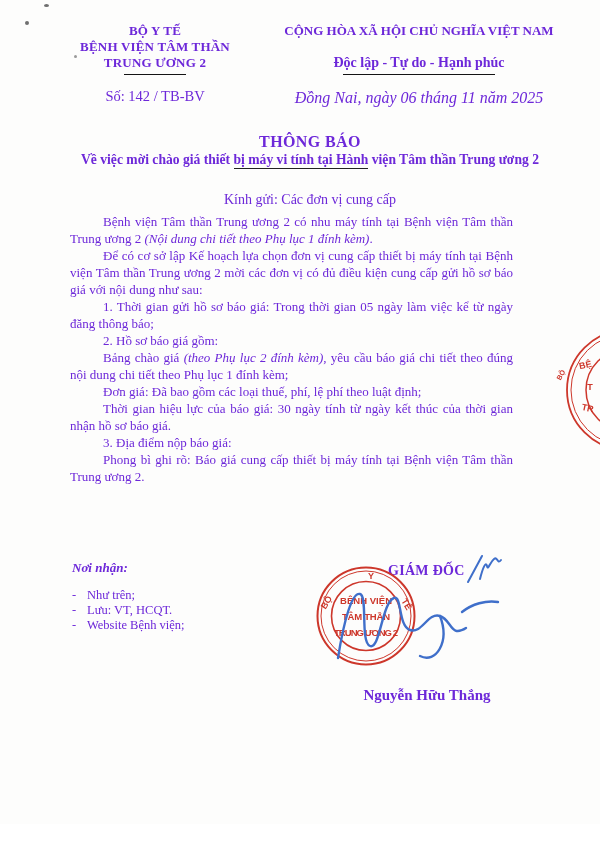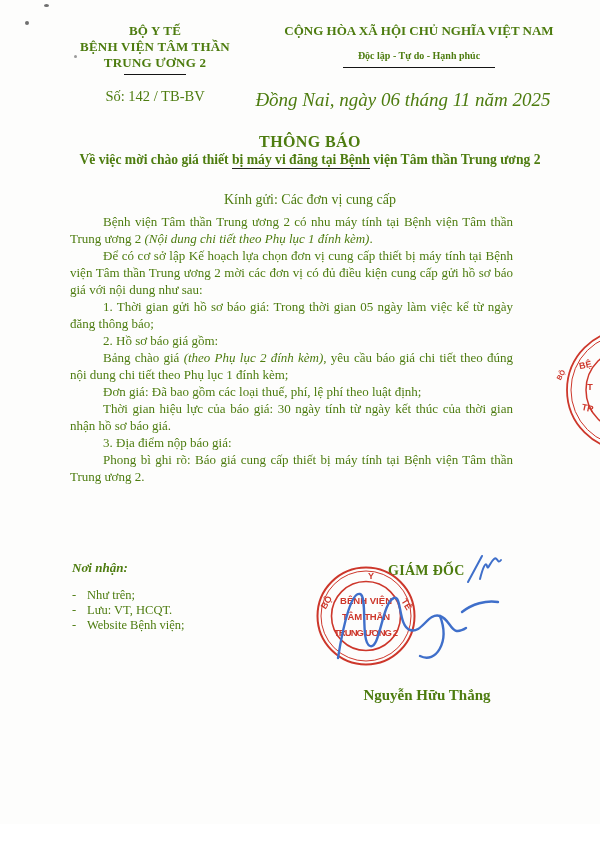--- a/index.html
+++ b/index.html
@@ -1,34 +1,34 @@
 <!DOCTYPE html>
 <html><head>
 <meta charset="utf-8">
 <style>
   html,body{margin:0;padding:0;background:#ffffff;}
   .page{
     position:relative;width:600px;height:824px;overflow:hidden;
-    background:#fdfdfc;color:#4d7c0f;
+    background:#fdfdfc;color:#6d28d9;
     font-family:"Liberation Serif","DejaVu Serif",serif;
   }
   .abs{position:absolute;}
   .ctr{text-align:center;}
   .it{font-style:italic;}
   
   .speck{position:absolute;background:#6f6f6f;border-radius:50%;}
   
   .hdr-left{left:35px;top:23px;width:240px;font-size:13px;font-weight:bold;line-height:16px;letter-spacing:.2px;}
   .hdr-left .uline{width:62px;border-top:1.5px solid #141414;margin:3px auto 0;}
   .doc-number{left:35px;top:88px;width:240px;font-size:14.5px;}
   .hdr-right{left:268px;top:23px;width:302px;font-weight:bold;}
   .hdr-right .l1{font-size:13px;line-height:16px;}
-  .hdr-right .l2{font-size:10px;line-height:17px;margin-top:8px;}
+  .hdr-right .l2{font-size:14px;line-height:17px;margin-top:15px;}
   .hdr-right .uline{width:152px;border-top:1.5px solid #141414;margin:3px auto 0;}
-  .dateline{left:252px;top:89px;width:302px;font-size:19px;font-style:italic;}
+  .dateline{left:268px;top:89px;width:302px;font-size:16px;font-style:italic;}
   
   .title-main{left:10px;top:133px;width:600px;font-size:16px;font-weight:bold;letter-spacing:.4px;}
   .title-sub{left:10px;top:152px;width:600px;font-size:13.6px;font-weight:bold;}
   .title-sub .u{border-bottom:1.5px solid #222;padding-bottom:1px;}
   .salutation{left:10px;top:192px;width:600px;font-size:14px;}
   
   .body-text{left:70px;top:213px;width:443px;font-size:13px;line-height:17px;text-align:justify;}
   .body-text p{margin:0;text-indent:33px;}
   
   .recip{left:72px;top:560px;width:220px;}
@@ -60,21 +60,21 @@
   <div class="abs ctr doc-number">Số: 142 / TB-BV</div>
 
   <div class="abs ctr hdr-right">
     <div class="l1">CỘNG HÒA XÃ HỘI CHỦ NGHĨA VIỆT NAM</div>
     <div class="l2">Độc lập - Tự do - Hạnh phúc</div>
     <div class="uline"></div>
   </div>
   <div class="abs ctr dateline">Đồng Nai, ngày 06 tháng 11 năm 2025</div>
 
   <div class="abs ctr title-main">THÔNG BÁO</div>
-  <div class="abs ctr title-sub"><span>Về việc mời chào giá thiết </span><span class="u">bị máy vi đăng tại Bệnh</span><span> viện Tâm thần Trung ương 2</span></div>
+  <div class="abs ctr title-sub"><span>Về việc mời chào giá thiết </span><span class="u">bị máy vi tính tại Hành</span><span> viện Tâm thần Trung ương 2</span></div>
   <div class="abs ctr salutation">Kính gửi: Các đơn vị cung cấp</div>
 
   <div class="abs body-text">
     <p><span>Bệnh viện Tâm thần Trung ương 2 có nhu máy tính tại Bệnh viện Tâm thần Trung ương 2 </span><span class="it">(Nội dung chi tiết theo Phụ lục 1 đính kèm)</span><span>.</span></p>
     <p>Để có cơ sở lập Kế hoạch lựa chọn đơn vị cung cấp  thiết bị máy tính tại Bệnh viện Tâm thần Trung ương 2 mời các đơn vị có đủ điều kiện cung cấp gửi hồ sơ báo giá với nội dung như sau:</p>
     <p>1.  Thời gian gửi hồ sơ báo giá: Trong thời gian 05 ngày làm việc kể từ ngày đăng thông báo;</p>
     <p>2.  Hồ sơ báo giá gồm:</p>
     <p><span>Bảng chào giá </span><span class="it">(theo Phụ lục 2 đính kèm)</span><span>, yêu cầu báo giá chi tiết theo đúng nội dung chi tiết theo Phụ lục 1 đính kèm;</span></p>
     <p>Đơn giá: Đã bao gồm các loại thuế, phí, lệ phí theo luật định;</p>
     <p>Thời gian hiệu lực của báo giá: 30 ngày tính từ ngày kết thúc của thời gian nhận hồ sơ báo giá.</p>

